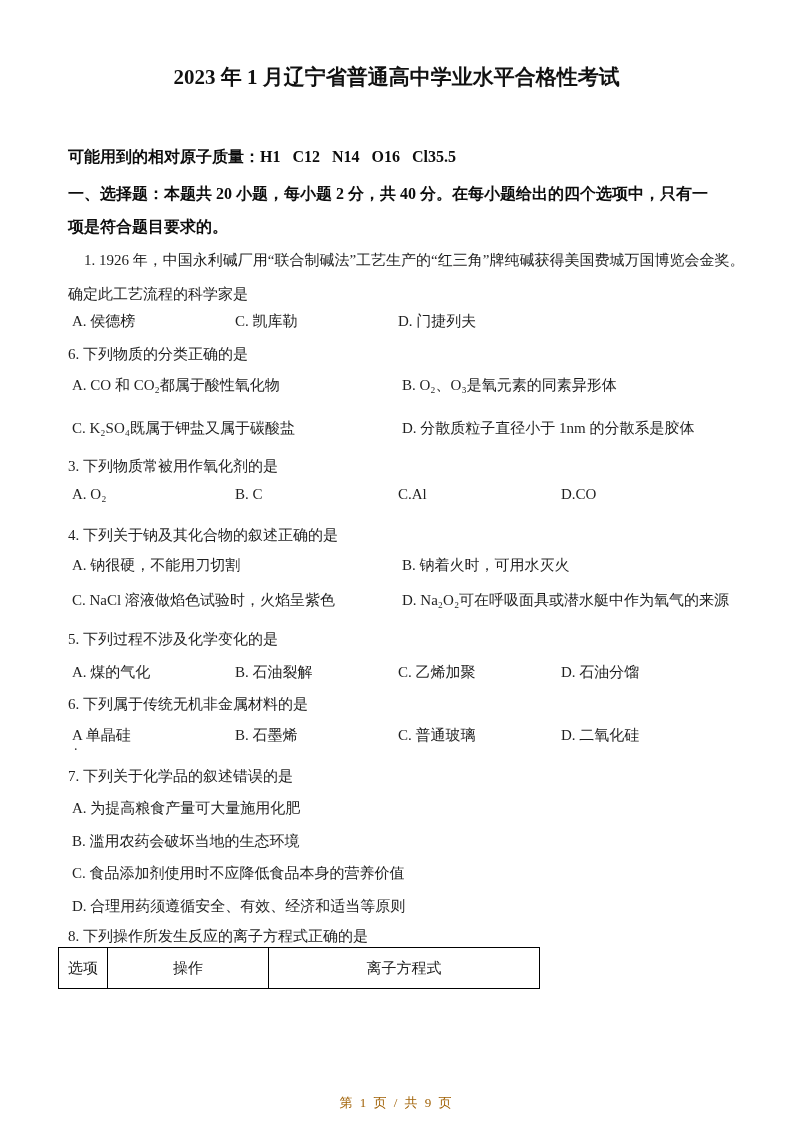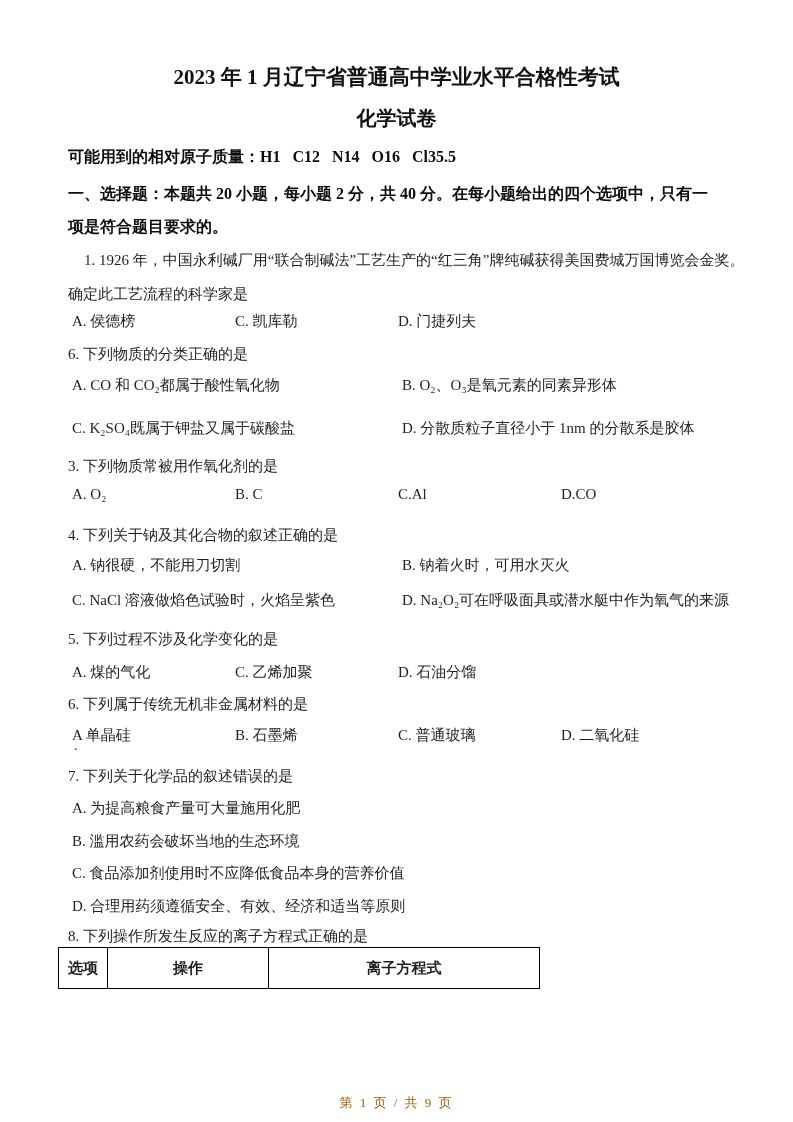--- a/index.html
+++ b/index.html
@@ -31,21 +31,21 @@
   .opts1 { padding-left: 4px; }
   .q8table {
     position: absolute;
     top: 947px;
     left: 58px;
     border-collapse: collapse;
     table-layout: fixed;
   }
   .q8table th {
     border: 1.5px solid #000;
-    font-weight: bold;
+    font-weight: normal;
     font-size: 15px;
     height: 40px;
     text-align: center;
     vertical-align: middle;
     padding: 0;
     color: #1f1f1f;
   }
   .col-option { width: 48px; }
   .col-operation { width: 160px; }
   .col-equation { width: 270px; }
@@ -60,21 +60,20 @@
     letter-spacing: 2px;
     color: #a16207;
   }
 </style>
 </head>
 <body>
 
 <div class="page">
 
   <div class="line center title" style="top:66px">2023 年 1 月辽宁省普通高中学业水平合格性考试</div>
-  <div class="line center subtitle" style="top:107px">化学试卷</div>
 
   <div class="line bold pre" style="top:146px">可能用到的相对原子质量：H1   C12   N14   O16   Cl35.5</div>
 
   <div class="line bold" style="top:183px">一、选择题：本题共 20 小题，每小题 2 分，共 40 分。在每小题给出的四个选项中，只有一</div>
   <div class="line bold" style="top:216px">项是符合题目要求的。</div>
 
   <div class="line nowrap" style="top:249px">1. 1926 年，中国永利碱厂用“联合制碱法”工艺生产的“红三角”牌纯碱获得美国费城万国博览会金奖。</div>
   <div class="line" style="top:283px">确定此工艺流程的科学家是</div>
   <div class="line opts4" style="top:310px">
     <span>A. 侯德榜</span>
@@ -106,20 +105,21 @@
     <span>B. 钠着火时，可用水灭火</span>
   </div>
   <div class="line opts2" style="top:589px">
     <span>C. NaCl 溶液做焰色试验时，火焰呈紫色</span>
     <span>D. Na₂O₂可在呼吸面具或潜水艇中作为氧气的来源</span>
   </div>
 
   <div class="line" style="top:628px">5. 下列过程不涉及化学变化的是</div>
   <div class="line opts4" style="top:661px">
     <span>A. 煤的气化</span>
+    <span>B. 石油裂解</span>
     <span>C. 乙烯加聚</span>
     <span>D. 石油分馏</span>
   </div>
 
   <div class="line" style="top:693px">6. 下列属于传统无机非金属材料的是</div>
   <div class="line opts4" style="top:724px">
     <span>A 单晶硅</span>
     <span>B. 石墨烯</span>
     <span>C. 普通玻璃</span>
     <span>D. 二氧化硅</span>

